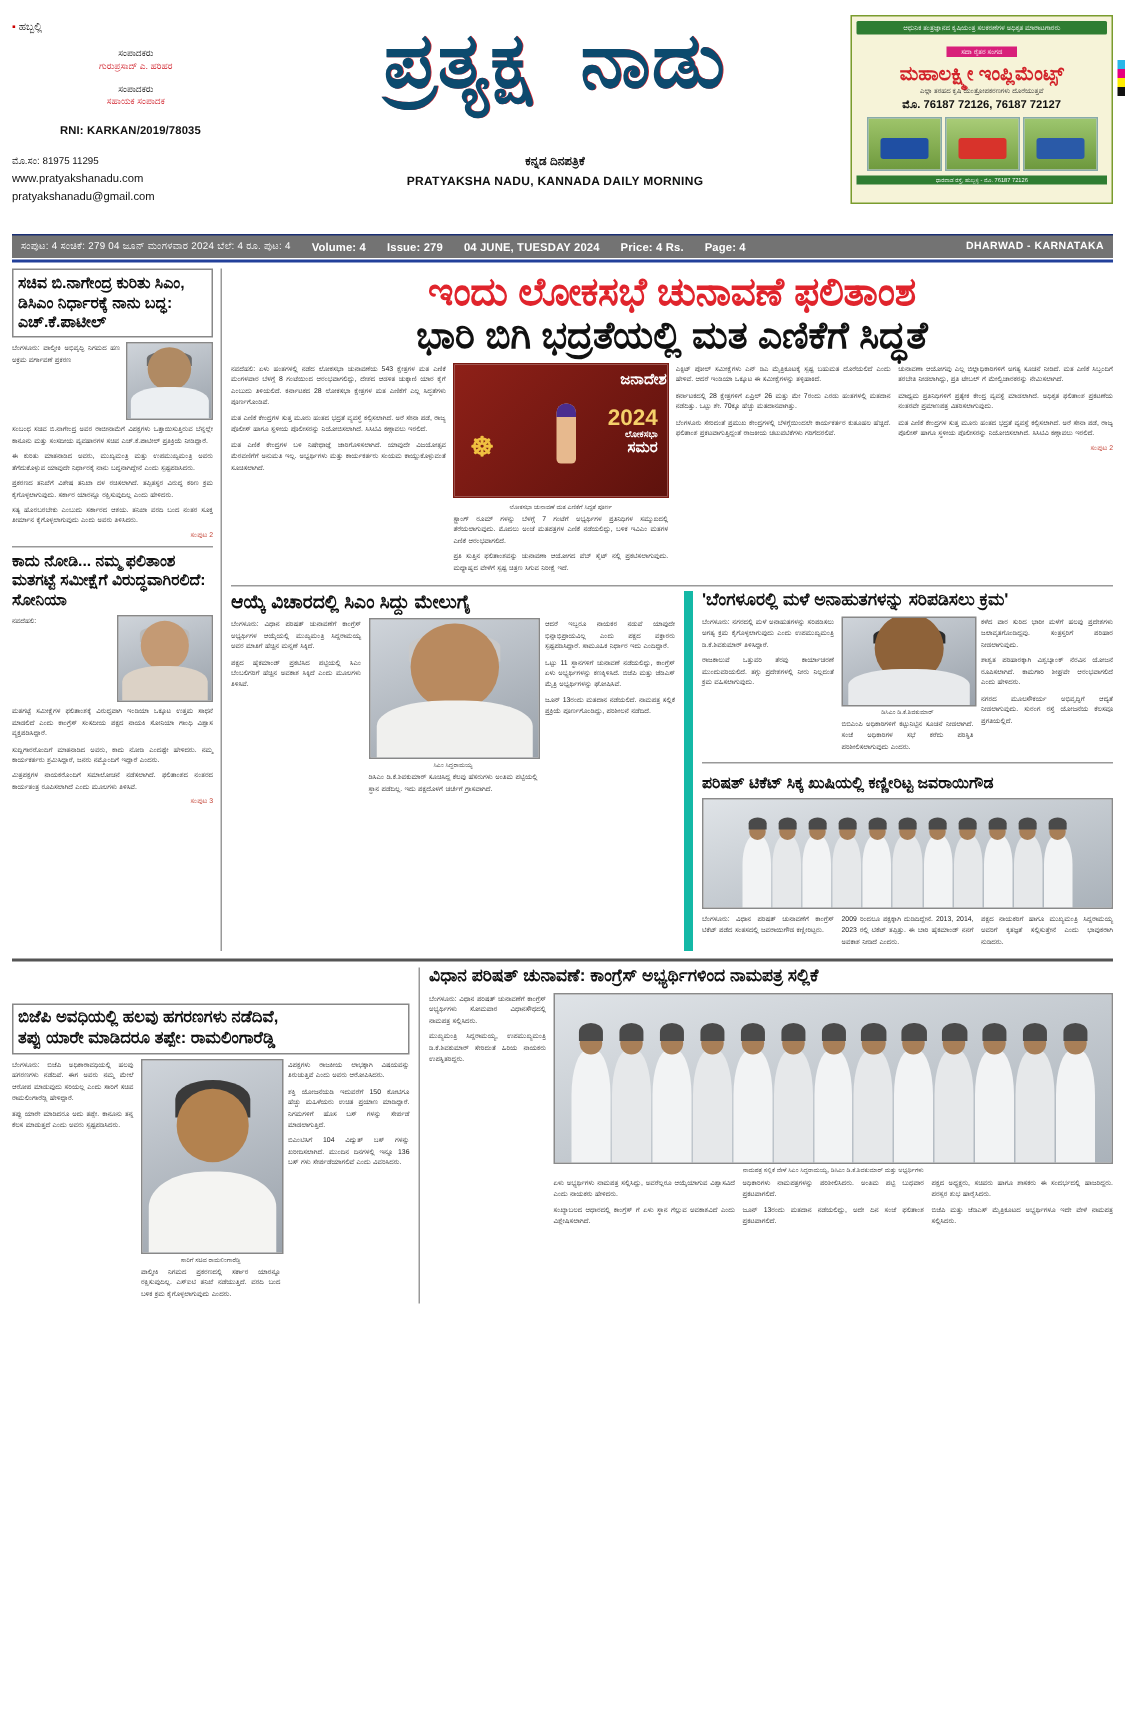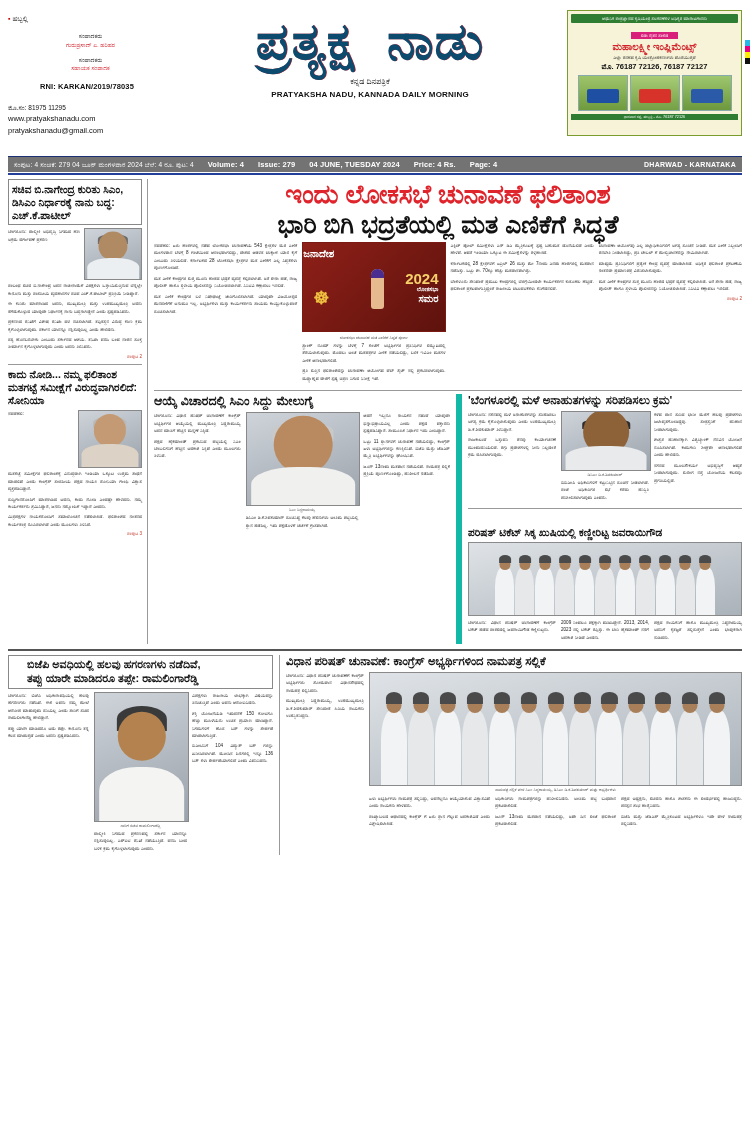--- a/index.html
+++ b/index.html
@@ -13,28 +13,28 @@
   .mh-bullet span{color:#111;}
   .mh-ln{text-align:center;width:120px;margin:0 auto;}
   .mh-ln .k{color:#111;font-size:6px;}
   .mh-ln .r{color:#d0202a;font-size:6px;margin-bottom:7px;}
   .mh-rni{font-size:7.5px;font-weight:bold;margin-top:10px;letter-spacing:.1px;margin-left:32px;}
   .mh-contact{margin-top:11px;font-size:7.5px;line-height:1.6;}
   .mh-contact .ph{font-size:6.5px;}
   .mh-center{flex:1;text-align:center;position:relative;padding-top:14px;}
   .logo{color:#0c4a6e;font-size:51px;font-weight:bold;line-height:1;letter-spacing:1px;
         font-family:Liberation Mono, monospace;text-shadow:0.5px 0 0 #e0242c;}
-  .logo-sub-k{font-size:8px;color:#111;margin-top:6px;font-weight:normal;}
+  .logo-sub-k{font-size:8px;color:#111;margin-top:32px;font-weight:bold;}
   .logo-sub-e{font-size:8px;color:#111;margin-top:3px;font-weight:bold;letter-spacing:.2px;}
   .mh-ad{width:175px;flex:0 0 175px;height:126px;margin-top:4px;position:relative;}
   .ad-box{border:1px solid #7a9c2e;background:#f6f3d8;height:100%;box-sizing:border-box;
           padding:3px;text-align:center;position:relative;overflow:hidden;}
   .ad-top{background:#2f7d32;color:#fff;font-size:4.6px;padding:2px 1px;border-radius:1px;}
   .ad-ribbon{background:#d81f7a;color:#fff;font-size:4.6px;display:inline-block;padding:1px 10px;margin:2px 0;}
-  .ad-title{color:#d2232a;font-size:10px;font-weight:bold;line-height:1.05;margin:1px 0;}
+  .ad-title{color:#d2232a;font-size:13px;font-weight:bold;line-height:1.05;margin:1px 0;}
   .ad-line{font-size:4.6px;color:#222;margin-top:2px;}
   .ad-phone{font-size:7.5px;font-weight:bold;color:#111;margin:2px 0 3px;}
   .ad-imgs{display:flex;gap:2px;justify-content:center;}
   .ad-img{width:48px;height:34px;border:1px solid #8aa;position:relative;overflow:hidden;}
   .ad-im1{background:linear-gradient(#9ec46a,#6f9a3e);}
   .ad-im2{background:linear-gradient(#a9cc77,#74a044);}
   .ad-im3{background:linear-gradient(#9dc66e,#6d983d);}
   .impl{position:absolute;left:8px;bottom:7px;width:32px;height:14px;border-radius:2px;}
   .impl.b{background:#1f4fa3;}
   .impl.r{background:#d8332b;}
@@ -226,21 +226,21 @@
           <div class="kn">
             <p>ನವದೆಹಲಿ: ಏಳು ಹಂತಗಳಲ್ಲಿ ನಡೆದ ಲೋಕಸಭಾ ಚುನಾವಣೆಯ 543 ಕ್ಷೇತ್ರಗಳ ಮತ ಎಣಿಕೆ ಮಂಗಳವಾರ ಬೆಳಗ್ಗೆ 8 ಗಂಟೆಯಿಂದ ಆರಂಭವಾಗಲಿದ್ದು, ದೇಶದ ಆಡಳಿತ ಚುಕ್ಕಾಣಿ ಯಾರ ಕೈಗೆ ಎಂಬುದು ತಿಳಿಯಲಿದೆ. ಕರ್ನಾಟಕದ 28 ಲೋಕಸಭಾ ಕ್ಷೇತ್ರಗಳ ಮತ ಎಣಿಕೆಗೆ ಎಲ್ಲ ಸಿದ್ಧತೆಗಳು ಪೂರ್ಣಗೊಂಡಿವೆ.</p>
             <p>ಮತ ಎಣಿಕೆ ಕೇಂದ್ರಗಳ ಸುತ್ತ ಮೂರು ಹಂತದ ಭದ್ರತೆ ವ್ಯವಸ್ಥೆ ಕಲ್ಪಿಸಲಾಗಿದೆ. ಅರೆ ಸೇನಾ ಪಡೆ, ರಾಜ್ಯ ಪೊಲೀಸ್ ಹಾಗೂ ಸ್ಥಳೀಯ ಪೊಲೀಸರನ್ನು ನಿಯೋಜಿಸಲಾಗಿದೆ. ಸಿಸಿಟಿವಿ ಕಣ್ಗಾವಲು ಇರಲಿದೆ.</p>
             <p>ಮತ ಎಣಿಕೆ ಕೇಂದ್ರಗಳ ಬಳಿ ನಿಷೇಧಾಜ್ಞೆ ಜಾರಿಗೊಳಿಸಲಾಗಿದೆ. ಯಾವುದೇ ವಿಜಯೋತ್ಸವ ಮೆರವಣಿಗೆಗೆ ಅನುಮತಿ ಇಲ್ಲ. ಅಭ್ಯರ್ಥಿಗಳು ಮತ್ತು ಕಾರ್ಯಕರ್ತರು ಸಂಯಮ ಕಾಯ್ದುಕೊಳ್ಳುವಂತೆ ಸೂಚಿಸಲಾಗಿದೆ.</p>
           </div>
         </div>
         <div class="tcol">
 
           <div style="border:1px solid #7a1a12;background:linear-gradient(135deg,#8e2018,#5e120d);
                       height:88px;position:relative;overflow:hidden;margin-bottom:3px;">
-            <div style="position:absolute;top:5px;left:0;right:0;text-align:left;color:#fff;
+            <div style="position:absolute;top:5px;left:0;right:0;text-align:right;color:#fff;
                         font-size:10px;font-weight:bold;">ಜನಾದೇಶ</div>
             <div style="position:absolute;left:10px;bottom:22px;color:#f0c040;font-size:18px;font-weight:bold;">☸</div>
             <div style="position:absolute;left:48%;top:26px;width:13px;height:40px;background:#e7b98e;
                         border-radius:6px 6px 3px 3px;">
               <div style="width:13px;height:9px;background:#4a2d8f;border-radius:6px 6px 0 0;"></div>
             </div>
             <div style="position:absolute;right:6px;top:28px;text-align:right;">
               <div style="color:#f5d06a;font-size:15px;font-weight:bold;line-height:1;">2024</div>
               <div style="color:#fff;font-size:6px;font-weight:bold;">ಲೋಕಸಭಾ</div>
               <div style="color:#fff;font-size:10px;font-weight:bold;line-height:1.1;">ಸಮರ</div>
@@ -323,21 +323,21 @@
             </div>
             <div class="tcol">
               <div class="kn">
                 <p>ಕಳೆದ ವಾರ ಸುರಿದ ಭಾರೀ ಮಳೆಗೆ ಹಲವು ಪ್ರದೇಶಗಳು ಜಲಾವೃತಗೊಂಡಿದ್ದವು. ಸಂತ್ರಸ್ತರಿಗೆ ಪರಿಹಾರ ನೀಡಲಾಗುವುದು.</p>
                 <p>ಶಾಶ್ವತ ಪರಿಹಾರಕ್ಕಾಗಿ ವಿಶ್ವಬ್ಯಾಂಕ್ ನೆರವಿನ ಯೋಜನೆ ರೂಪಿಸಲಾಗಿದೆ. ಕಾಮಗಾರಿ ಶೀಘ್ರವೇ ಆರಂಭವಾಗಲಿದೆ ಎಂದು ಹೇಳಿದರು.</p>
                 <p>ನಗರದ ಮೂಲಸೌಕರ್ಯ ಅಭಿವೃದ್ಧಿಗೆ ಆದ್ಯತೆ ನೀಡಲಾಗುವುದು. ಸುರಂಗ ರಸ್ತೆ ಯೋಜನೆಯ ಕೆಲಸವೂ ಪ್ರಗತಿಯಲ್ಲಿದೆ.</p>
               </div>
             </div>
           </div>
 
-          <div style="border-top:1px solid #999;margin-top:4px;padding-top:17px;">
+          <div style="border-top:1px solid #999;margin-top:4px;padding-top:7px;">
             <div class="sec-hl small">ಪರಿಷತ್ ಟಿಕೆಟ್ ಸಿಕ್ಕ ಖುಷಿಯಲ್ಲಿ ಕಣ್ಣೀರಿಟ್ಟ ಜವರಾಯಿಗೌಡ</div>
             <div class="gridphoto" style="height:72px;margin-top:3px;">
               <div class="gp-row">
                 <div class="gp-p"></div>
                   <div class="gp-p dk"></div>
                   <div class="gp-p"></div>
                 <div class="gp-p dk"></div>
                   <div class="gp-p"></div>
                   <div class="gp-p dk"></div>
                 <div class="gp-p"></div>
@@ -366,21 +366,21 @@
             </div>
           </div>
         </div>
       </div>
     </div>
   </div>
 
   <div class="bottom">
 
     <div class="bl">
-      <div class="hl-box" style="padding:2px 18px;">
+      <div class="hl-box" style="padding:2px 3px;margin-top:24px;">
         <div class="hl-k" style="font-size:11px;">ಬಿಜೆಪಿ ಅವಧಿಯಲ್ಲಿ ಹಲವು ಹಗರಣಗಳು ನಡೆದಿವೆ,</div>
         <div class="hl-k" style="font-size:11px;">ತಪ್ಪು ಯಾರೇ ಮಾಡಿದರೂ ತಪ್ಪೇ: ರಾಮಲಿಂಗಾರೆಡ್ಡಿ</div>
       </div>
       <div class="cols" style="margin-top:3px;">
         <div class="tcol">
           <div class="kn">
             <p>ಬೆಂಗಳೂರು: ಬಿಜೆಪಿ ಅಧಿಕಾರಾವಧಿಯಲ್ಲಿ ಹಲವು ಹಗರಣಗಳು ನಡೆದಿವೆ. ಈಗ ಅವರು ನಮ್ಮ ಮೇಲೆ ಆರೋಪ ಮಾಡುವುದು ಸರಿಯಲ್ಲ ಎಂದು ಸಾರಿಗೆ ಸಚಿವ ರಾಮಲಿಂಗಾರೆಡ್ಡಿ ಹೇಳಿದ್ದಾರೆ.</p>
             <p>ತಪ್ಪು ಯಾರೇ ಮಾಡಿದರೂ ಅದು ತಪ್ಪೇ. ಕಾನೂನು ತನ್ನ ಕೆಲಸ ಮಾಡುತ್ತದೆ ಎಂದು ಅವರು ಸ್ಪಷ್ಟಪಡಿಸಿದರು.</p>
           </div>
         </div>

